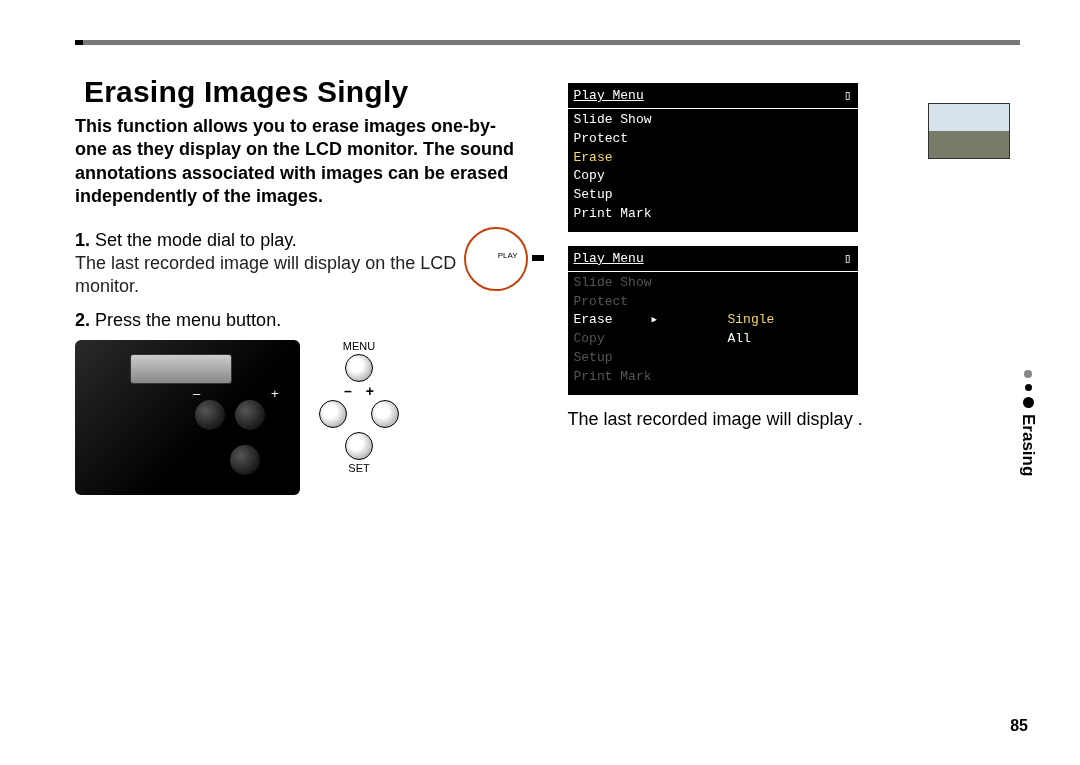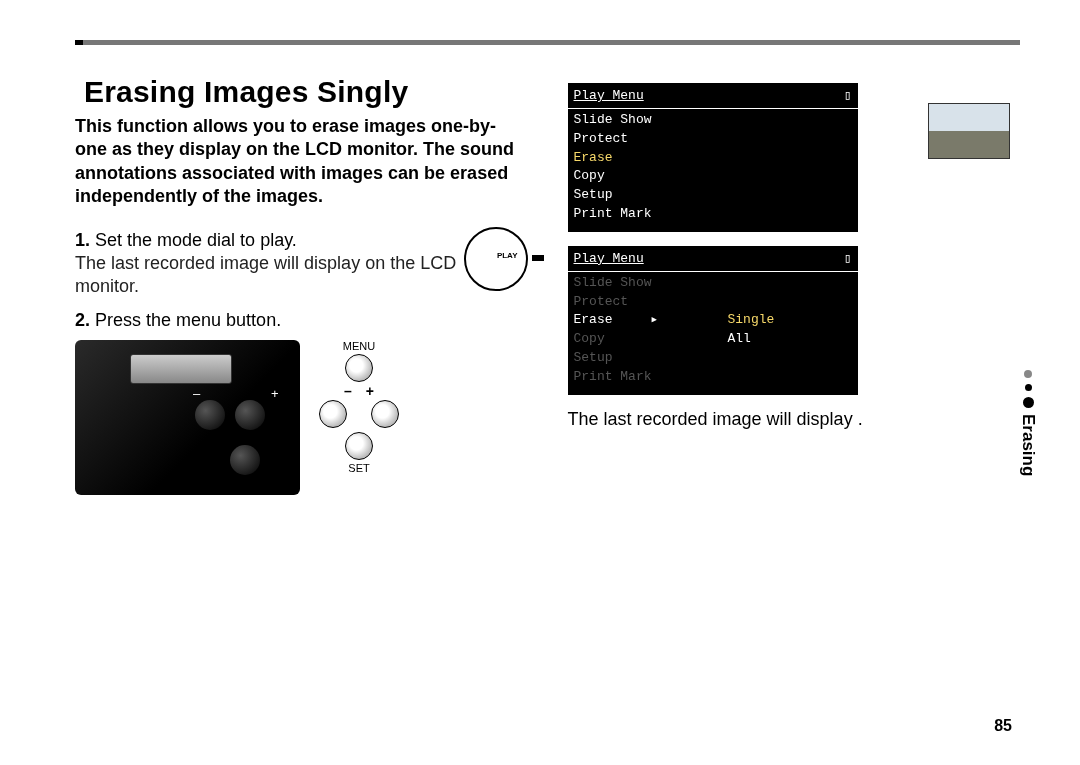--- a/index.html
+++ b/index.html
@@ -66,26 +66,25 @@
 .step .sub {
   font-weight: 300;
   color: #222;
 }
 .step1-row {
   display: flex;
   align-items: flex-start;
 }
 .dial {
   width: 60px; height: 60px;
-  border: 2px solid #000000;
+  border: 2px solid #c2410c;
   border-radius: 50%;
   position: relative;
   flex-shrink: 0;
   margin-top: 4px;
-  font-weight: bold;
 }
 .dial .play-label {
   position: absolute;
   right: 8px; top: 22px;
   font-size: 8px;
   font-family: Arial;
 }
 .dial .pointer {
   position: absolute;
   right: -18px;
@@ -199,21 +198,21 @@
 .side-tab .dot.small {
   width: 7px; height: 7px;
   background: #000;
 }
 .side-tab .dot.grey {
   background: #888;
   width: 8px; height: 8px;
 }
 .pagenum {
   position: absolute;
-  right: 68px;
+  right: 52px;
   bottom: 30px;
   font-weight: 800;
   font-size: 16px;
 }
 .after-text {
   font-size: 18px;
   margin-top: 8px;
   font-weight: 300;
 }
 </style>

